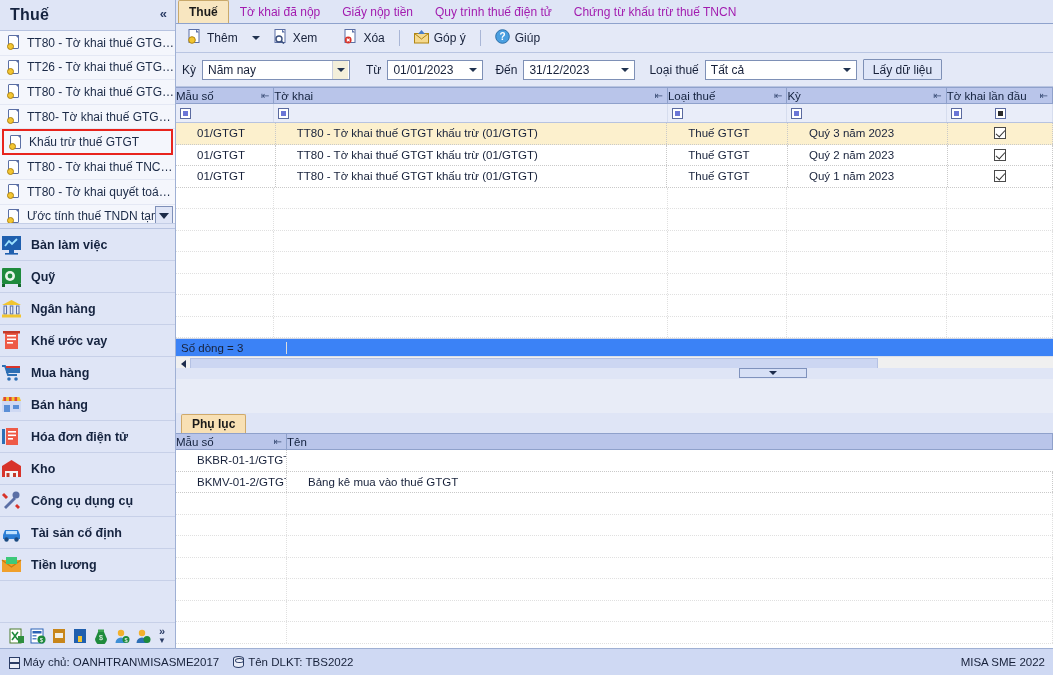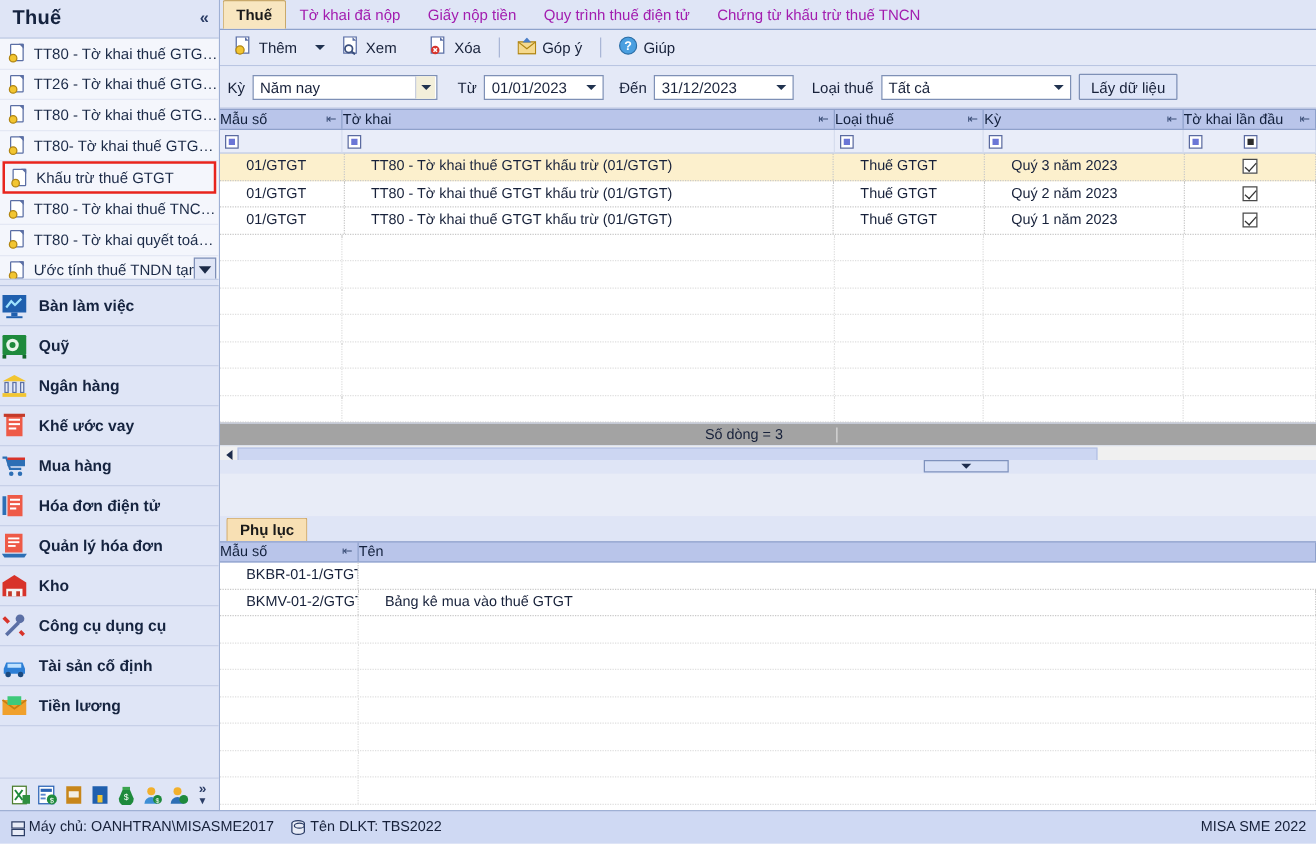--- a/index.html
+++ b/index.html
@@ -299,24 +299,24 @@
   .gempty .gc { border-right: 1px dotted #e0e0e0; }
 
   .col-c0 { width: 111px; }
   .col-c1 { width: 445px; }
   .col-c2 { width: 135px; }
   .col-c3 { width: 180px; }
   .col-c4 { width: 120px; }
 
   
   #grid-top-foot {
-    height: 18px; background: #a3a3a3;
+    height: 18px; background: #3b82f6;
     border-top: 1px solid #cfd6e6;
     display: flex; align-items: center;
-    font-size: 11.5px; color: #17213a; justify-content: center;
+    font-size: 11.5px; color: #17213a;
   }
   #grid-top-foot .cell1 { width: 111px; padding-left: 5px; border-right: 1px solid #dcdcdc; }
 
   
   #hscroll {
     height: 15px; background: #f0f0f0;
     display: flex; align-items: center;
     border-top: 1px solid #dadfe9;
   }
   #hscroll .arrow-l {
@@ -534,37 +534,39 @@
               <path d="M1 4 h3 l3 9 h9" stroke="#2d6fb5" stroke-width="1.8" fill="none"></path>
               <rect x="5" y="5" width="14" height="6" fill="#2d6fb5"></rect>
               <rect x="5" y="4" width="14" height="2" fill="#d8332a"></rect>
               <circle cx="8" cy="17" r="1.8" fill="#2d6fb5"></circle>
               <circle cx="15" cy="17" r="1.8" fill="#2d6fb5"></circle>
             </svg></span>
           <span class="nlbl">Mua hàng</span>
         </div>
         <div class="nav-item">
           <span class="nico"><svg width="21" height="21" viewBox="0 0 21 21">
+              <rect x="1" y="7" width="19" height="11" fill="#cfd9f3"></rect>
+              <path d="M1 7 h19 l-1.5-4 h-16 z" fill="#f2c531"></path>
+              <rect x="2.5" y="3" width="2.6" height="4" fill="#e0443a"></rect>
+              <rect x="8" y="3" width="2.6" height="4" fill="#e0443a"></rect>
+              <rect x="13.5" y="3" width="2.6" height="4" fill="#e0443a"></rect>
+              <rect x="3" y="11" width="6" height="7" fill="#5b8fd6"></rect>
+              <rect x="12" y="11" width="6" height="4" fill="#5b8fd6"></rect>
+            </svg></span>
+          <span class="nlbl">Bán hàng</span>
+        </div>
+        <div class="nav-item">
+          <span class="nico"><svg width="21" height="21" viewBox="0 0 21 21">
               <rect x="1" y="3" width="3" height="15" fill="#2d6fb5"></rect>
               <rect x="5" y="2" width="12" height="17" fill="#ee5a47"></rect>
               <rect x="7" y="5" width="8" height="1.6" fill="#fff"></rect>
               <rect x="7" y="8.5" width="8" height="1.6" fill="#fff"></rect>
               <rect x="7" y="12" width="5" height="1.6" fill="#fff"></rect>
             </svg></span>
           <span class="nlbl">Hóa đơn điện tử</span>
-        </div>
-        <div class="nav-item">
-          <span class="nico"><svg width="21" height="21" viewBox="0 0 21 21">
-              <rect x="3" y="1" width="14" height="15" fill="#ee5a47"></rect>
-              <rect x="5.5" y="4" width="9" height="1.5" fill="#fff"></rect>
-              <rect x="5.5" y="7" width="9" height="1.5" fill="#fff"></rect>
-              <rect x="5.5" y="10" width="6" height="1.5" fill="#fff"></rect>
-              <path d="M0.5 17 h20 l-2 3 h-16 z" fill="#2d6fb5"></path>
-            </svg></span>
-          <span class="nlbl">Quản lý hóa đơn</span>
         </div>
         <div class="nav-item">
           <span class="nico"><svg width="21" height="21" viewBox="0 0 21 21">
               <path d="M1 8 L10.5 2 L20 8 v11 H1 z" fill="#d8332a"></path>
               <rect x="4" y="13" width="13" height="6" fill="#f4f4f4"></rect>
               <rect x="5.5" y="15" width="3" height="4" fill="#c43a2a"></rect>
               <rect x="12" y="15" width="3" height="4" fill="#c43a2a"></rect>
             </svg></span>
           <span class="nlbl">Kho</span>
         </div>

